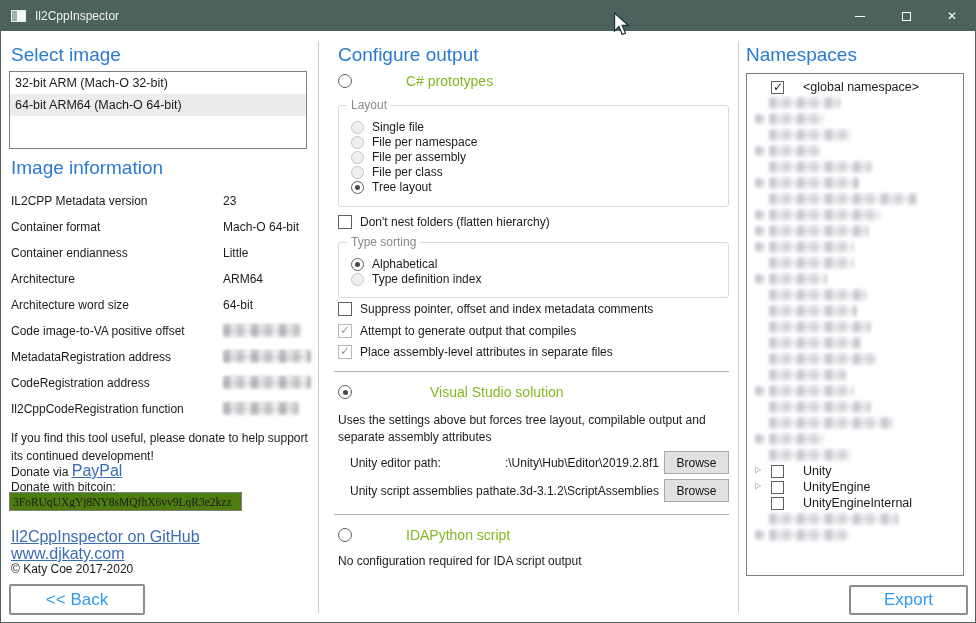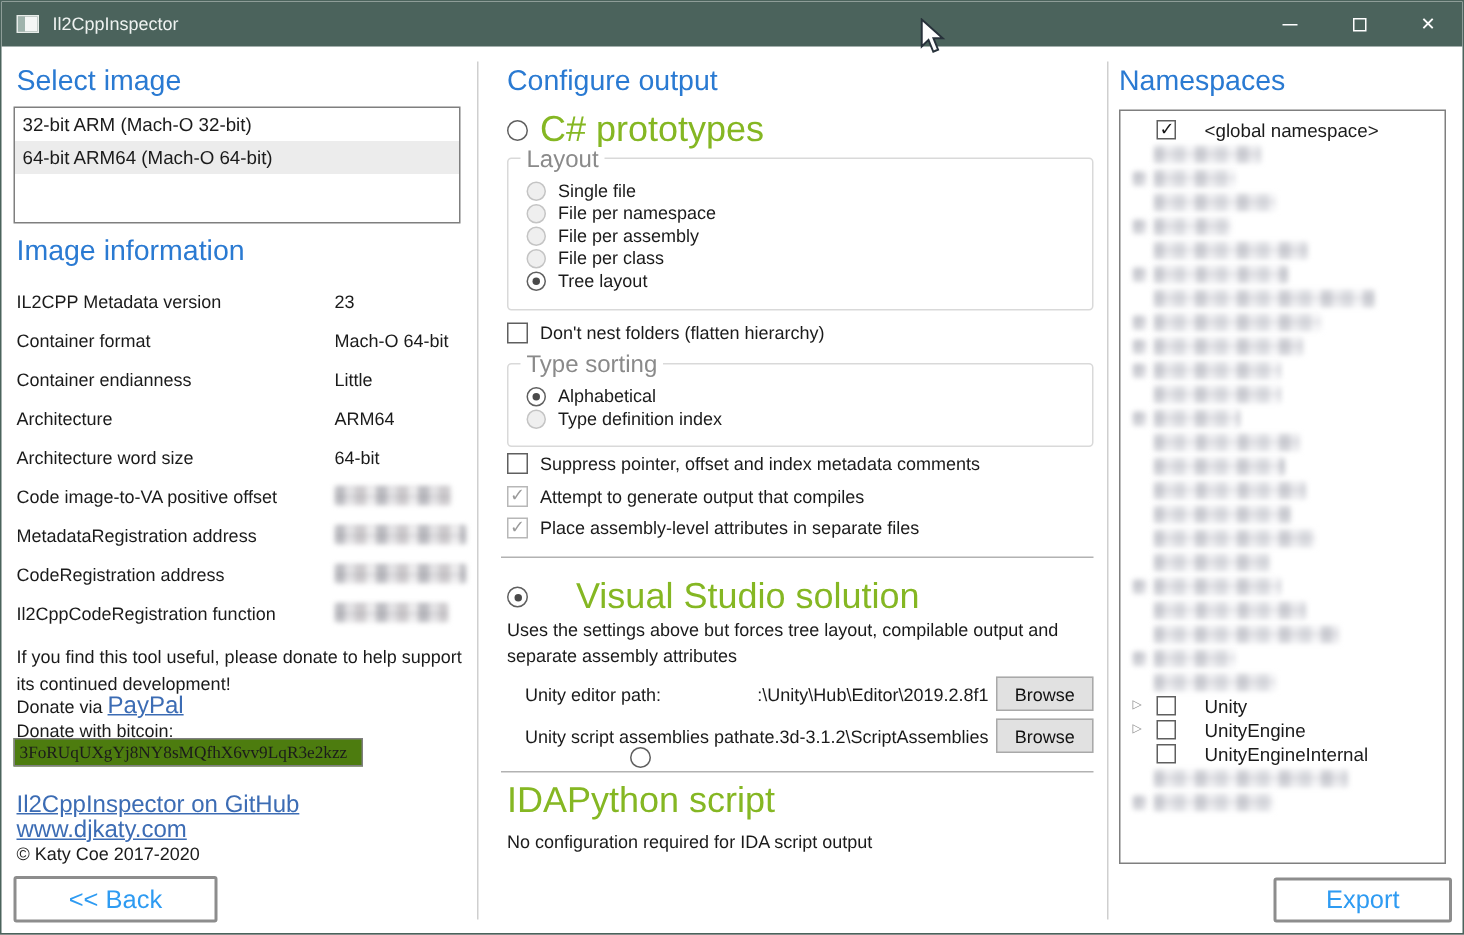--- a/index.html
+++ b/index.html
@@ -60,25 +60,25 @@
   .radio.big{width:14px;height:14px;}
   .radio.big.sel::after{left:3.5px;top:3.5px;}
   .cb{position:relative;display:inline-block;width:14px;height:14px;border:1px solid #5f5f5f;background:#fff;flex:none;}
   .cb.dis{border-color:#b7b7b7;}
   .cb.checked::after{content:"✓";position:absolute;left:1px;top:-2px;font-family:"DejaVu Sans",sans-serif;font-size:12px;font-weight:bold;color:#151515;}
   .cb.dis.checked::after{color:#9a9a9a;}
   .cb.small{width:13px;height:13px;}
   .opt-row{position:absolute;display:flex;align-items:center;gap:8px;white-space:nowrap;}
   .opt-label{font-size:12px;color:var(--txt);}
   .green-row{position:absolute;display:flex;align-items:center;gap:8px;white-space:nowrap;}
-  .green-label{font-size:24px;color:var(--green);}
+  .green-label{font-size:14px;color:var(--green);margin-left:46px;}
 
   
   .groupbox{position:absolute;border:1px solid var(--gb-border);border-radius:3px;}
-  .gb-label{position:absolute;top:-8px;left:8px;background:#fff;padding:0 4px;font-size:16px;color:#8a8a8a;white-space:nowrap;}
+  .gb-label{position:absolute;top:-8px;left:8px;background:#fff;padding:0 4px;font-size:12px;color:#8a8a8a;white-space:nowrap;}
 
   
   .path-label{position:absolute;font-size:12px;color:var(--txt);white-space:nowrap;}
   .path-value{position:absolute;width:168px;font-size:12px;color:var(--txt);text-align:right;white-space:nowrap;overflow:hidden;}
   .browse-btn{position:absolute;width:65px;height:23px;background:#e1e1e1;border:1px solid #a9a9a9;font-size:12px;color:#111;font-family:"Liberation Sans",sans-serif;cursor:pointer;}
 
   
   .ns-box{position:absolute;left:745px;top:72px;width:218px;height:503px;border:1px solid #7f7f7f;background:#fff;overflow:hidden;}
   .ns-row{position:absolute;left:0;width:100%;height:16px;}
   .ns-exp{position:absolute;left:8px;top:2px;font-family:"DejaVu Sans",sans-serif;font-size:8px;color:#8f8f8f;}
@@ -249,21 +249,21 @@
   <div class="path-label" style="left:349px;top:455px;">Unity editor path:</div>
   <div class="path-value" style="left:490px;top:455px;">:\Unity\Hub\Editor\2019.2.8f1</div>
   <button class="browse-btn" style="left:663px;top:450px;">Browse</button>
 
   <div class="path-label" style="left:349px;top:483px;">Unity script assemblies path:</div>
   <div class="path-value" style="left:490px;top:483px;">ate.3d-3.1.2\ScriptAssemblies</div>
   <button class="browse-btn" style="left:663px;top:478px;">Browse</button>
 
   <div class="hsep" style="left:333px;top:513px;width:395px;"></div>
 
-  <div class="green-row" style="left:337px;top:497px;flex-direction:column;">
+  <div class="green-row" style="left:337px;top:526px;">
     <span class="radio big"></span>
     <span class="green-label">IDAPython script</span>
   </div>
   <div class="para" style="left:337px;top:552px;">No configuration required for IDA script output</div>
 
   <div class="h1" style="left:745px;top:43px;">Namespaces</div>
   <div class="ns-box" id="ns-box">
       <div class="ns-row" style="top: 5px;">
         <span class="ns-cb-pos"><span class="cb small checked"></span></span>
         <span class="ns-label">&lt;global namespace&gt;</span>

